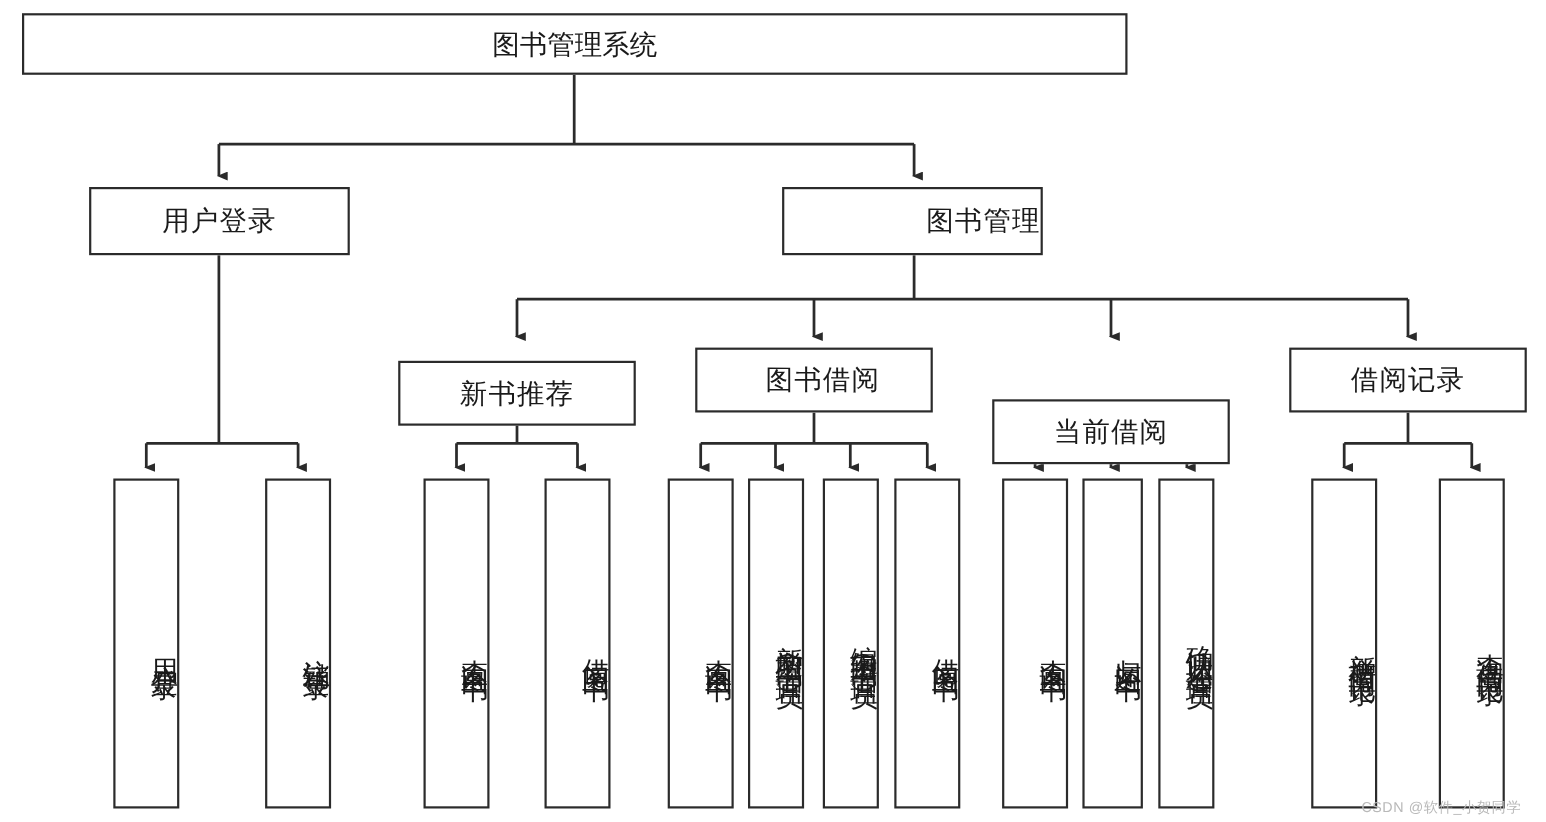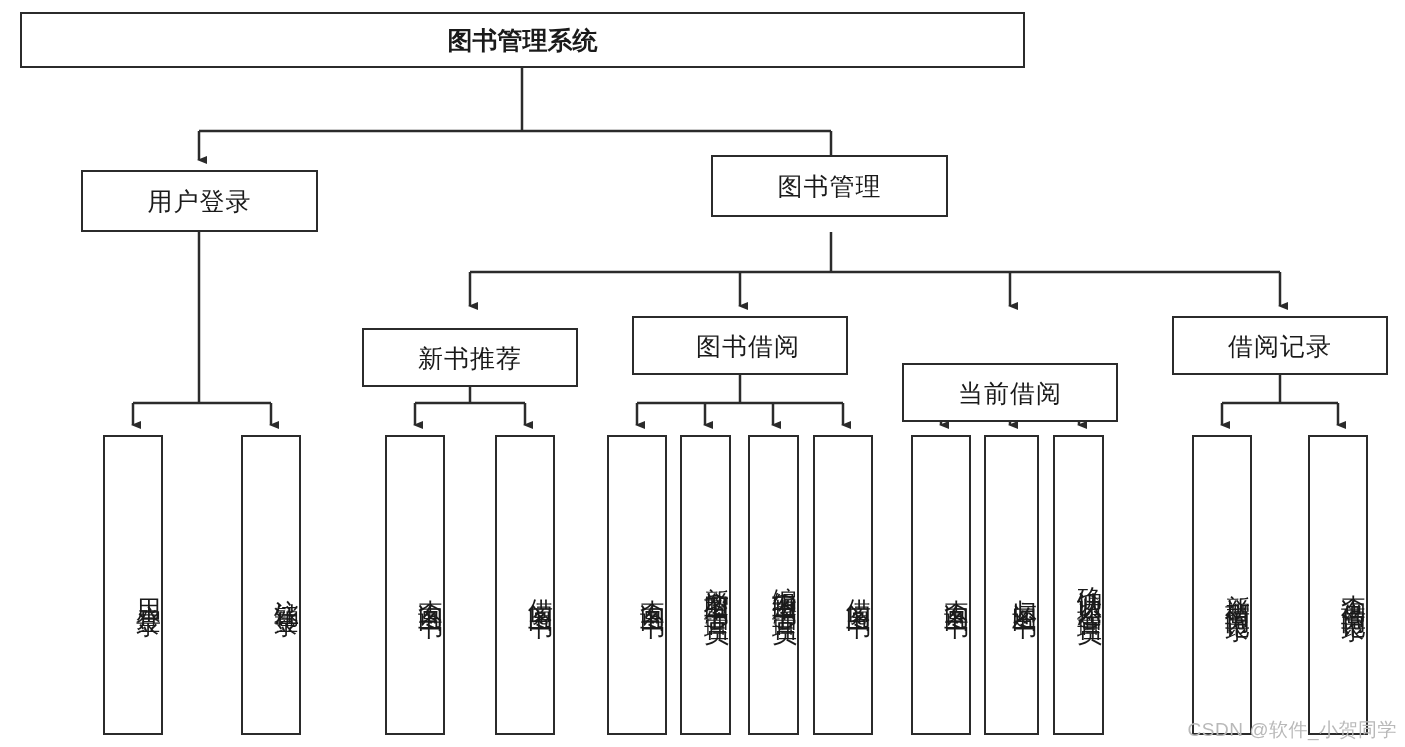--- a/index.html
+++ b/index.html
@@ -36,21 +36,20 @@
     color: #1a1a1a;
     z-index: 2;
   }
   .node.h {
     font-size: 25px;
     letter-spacing: 1px;
     line-height: 1.2;
   }
   .node.root {
     font-size: 25px;
-    font-weight: bold;
   }
   .node.v {
     font-size: 25px;
     writing-mode: vertical-rl;
     text-orientation: upright;
     letter-spacing: 5px;
     line-height: 1.0;
     padding-top: 4px;
     padding-bottom: 4px;
     align-items: flex-start;
@@ -61,23 +60,23 @@
     writing-mode: vertical-rl;
     text-orientation: upright;
     letter-spacing: 5px;
     white-space: nowrap;
   }
   .node.v .vtext {
     margin-top: 8px;
   }
   .watermark {
     position: absolute;
-    right: 8px;
+    right: 22px;
     bottom: 4px;
-    font-size: 19px;
+    font-size: 13px;
     color: #b9b9b9;
     letter-spacing: 0.5px;
     z-index: 5;
     white-space: nowrap;
   }
 </style>
 </head>
 <body>
 
 <div id="canvas">
@@ -133,21 +132,21 @@
   </svg>
 
   <div class="node root" style="left:20px; top:12px; width:1005px; height:56px;">
     <span>图书管理系统</span>
   </div>
 
   <div class="node h" style="left:81px; top:170px; width:237px; height:62px;">
     <span>用户登录</span>
   </div>
 
-  <div class="node h" style="left:711px; top:155px; width:237px; height:62px;">
+  <div class="node h" style="left:711px; top:170px; width:237px; height:62px;justify-content:flex-end;">
     <span>图书管理</span>
   </div>
 
   <div class="node h" style="left:362px; top:328px; width:216px; height:59px;">
     <span>新书推荐</span>
   </div>
 
   <div class="node h" style="left:632px; top:316px; width:216px; height:59px;padding-left:16px;">
     <span>图书借阅</span>
   </div>

